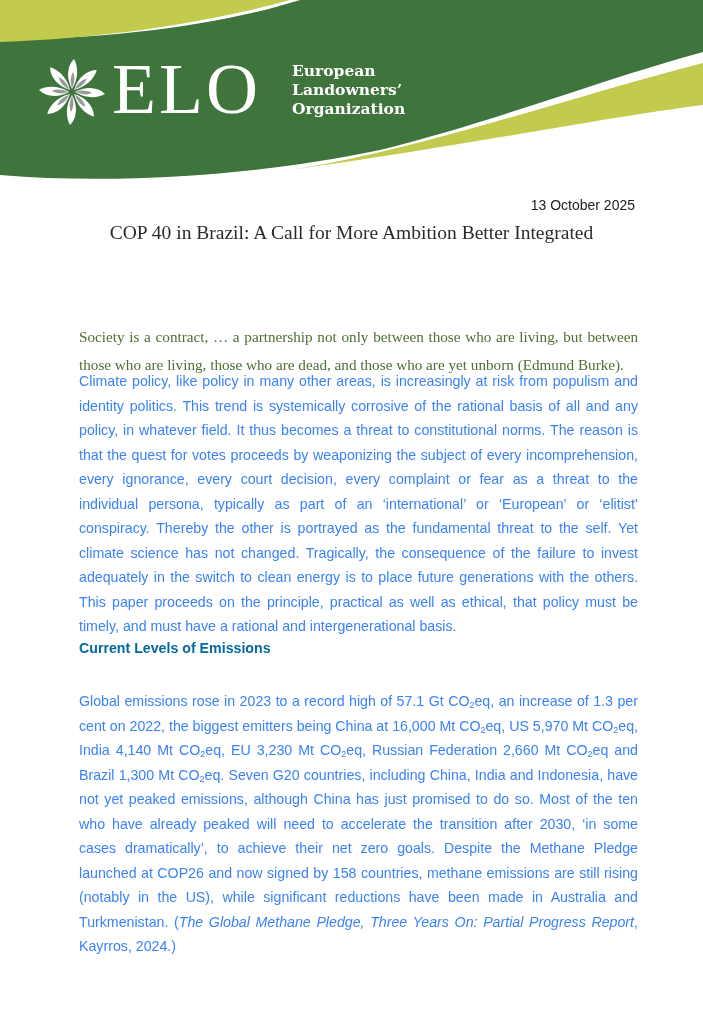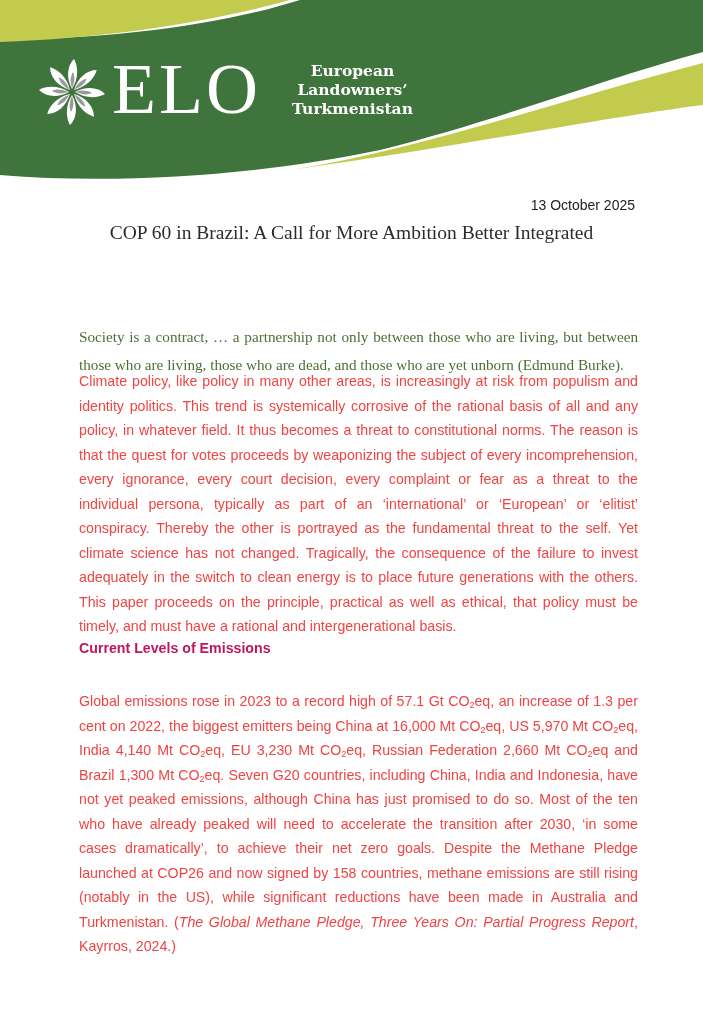--- a/index.html
+++ b/index.html
@@ -1,28 +1,28 @@
 <!DOCTYPE html>
 <html><head>
   <meta charset="utf-8">
   <style>
     html, body { margin: 0; padding: 0; background: #ffffff; }
     body { width: 703px; height: 1024px; position: relative; overflow: hidden; font-family: "Liberation Sans", sans-serif; color: #1a1a1a; }
     .header { position: absolute; left: 0; top: 0; width: 557px; height: 185px; }
     .header svg.bg { position: absolute; left: 0; top: 0; }
     .logo-flower { position: absolute; left: 38px; top: 58px; width: 68px; height: 68px; }
     .logo-elo { position: absolute; left: 112px; top: 44px; font-family: "Liberation Serif", "DejaVu Serif", serif; color: #ffffff; font-size: 72px; line-height: 90px; letter-spacing: 3px; }
-    .logo-org { position: absolute; left: 292px; top: 61px; font-family: "DejaVu Serif", "Liberation Serif", serif; font-weight: bold; color: #ffffff; font-size: 15.5px; line-height: 19px; text-align: center; }
+    .logo-org { position: absolute; left: 292px; top: 61px; font-family: "DejaVu Serif", "Liberation Serif", serif; font-weight: bold; color: #ffffff; font-size: 15.5px; line-height: 19px; }
     .logo-org div { white-space: nowrap; }
     .date { position: absolute; right: 68px; top: 173px; font-size: 14px; color: #222; margin-top: 24px; }
     .title { position: absolute; left: 0; width: 703px; top: 222px; text-align: center; font-family: "Liberation Serif", "DejaVu Serif", serif; font-size: 19.5px; color: #2b2b2b; }
     .quote { position: absolute; left: 79px; width: 559px; top: 287px; font-family: "Liberation Serif", "DejaVu Serif", serif; font-size: 15.2px; line-height: 28px; color: #4e6e35; text-align: justify; margin-top: 36px; }
-    .body-text { position: absolute; left: 79px; width: 559px; font-size: 14.2px; line-height: 24.5px; color: #ef4444; text-align: justify; }
+    .body-text { position: absolute; left: 79px; width: 559px; font-size: 14.2px; line-height: 24.5px; color: #3b82f6; text-align: justify; }
     .p1 { top: 369px; }
-    .section-heading { position: absolute; left: 79px; top: 640px; font-size: 14.2px; font-weight: bold; color: #be185d; }
+    .section-heading { position: absolute; left: 79px; top: 640px; font-size: 14.2px; font-weight: bold; color: #0369a1; }
     .p2 { top: 689px; }
     sub { font-size: 9px; vertical-align: -2px; line-height: 0; }
     em { font-style: italic; }
   </style>
 </head>
 <body>
 
 <div class="header">
   <svg class="bg" width="703" height="185" viewBox="0 0 703 185">
     <rect x="0" y="0" width="703" height="185" fill="#ffffff"></rect>
@@ -69,27 +69,27 @@
           <path d="M0,-4 C3,-10 3,-16 1,-20 C-2,-15 -2,-9 0,-4 Z" fill="#9a9a9a"></path>
         </g>
     </g>
   </svg>
 
   <div class="logo-elo">ELO</div>
 
   <div class="logo-org">
     <div>European</div>
     <div>Landowners’</div>
-    <div>Turkmenistan</div>
+    <div>Organization</div>
   </div>
 </div>
 
 <div class="date">13 October 2025</div>
 
-<div class="title">COP 60 in Brazil: A Call for More Ambition Better Integrated</div>
+<div class="title">COP 40 in Brazil: A Call for More Ambition Better Integrated</div>
 
 <div class="quote">Society is a contract, … a partnership not only between those who are living, but between those who are living, those who are dead, and those who are yet unborn (Edmund Burke).</div>
 
 <div class="body-text p1">Climate policy, like policy in many other areas, is increasingly at risk from populism and identity politics. This trend is systemically corrosive of the rational basis of all and any policy, in whatever field. It thus becomes a threat to constitutional norms. The reason is that the quest for votes proceeds by weaponizing the subject of every incomprehension, every ignorance, every court decision, every complaint or fear as a threat to the individual persona, typically as part of an ‘international’ or ‘European’ or ‘elitist’ conspiracy. Thereby the other is portrayed as the fundamental threat to the self. Yet climate science has not changed. Tragically, the consequence of the failure to invest adequately in the switch to clean energy is to place future generations with the others. This paper proceeds on the principle, practical as well as ethical, that policy must be timely, and must have a rational and intergenerational basis.</div>
 
 <div class="section-heading">Current Levels of Emissions</div>
 
 <div class="body-text p2"><span>Global emissions rose in 2023 to a record high of 57.1 Gt CO</span><sub>2</sub><span>eq, an increase of 1.3 per cent on 2022, the biggest emitters being China at 16,000 Mt CO</span><sub>2</sub><span>eq, US 5,970 Mt CO</span><sub>2</sub><span>eq, India 4,140 Mt CO</span><sub>2</sub><span>eq, EU 3,230 Mt CO</span><sub>2</sub><span>eq, Russian Federation 2,660 Mt CO</span><sub>2</sub><span>eq and Brazil 1,300 Mt CO</span><sub>2</sub><span>eq. Seven G20 countries, including China, India and Indonesia, have not yet peaked emissions, although China has just promised to do so. Most of the ten who have already peaked will need to accelerate the transition after 2030, ‘in some cases dramatically’, to achieve their net zero goals. Despite the Methane Pledge launched at COP26 and now signed by 158 countries, methane emissions are still rising (notably in the US), while significant reductions have been made in Australia and Turkmenistan. (</span><em>The Global Methane Pledge, Three Years On: Partial Progress Report</em><span>, Kayrros, 2024.)</span></div>
 
 </body></html>

